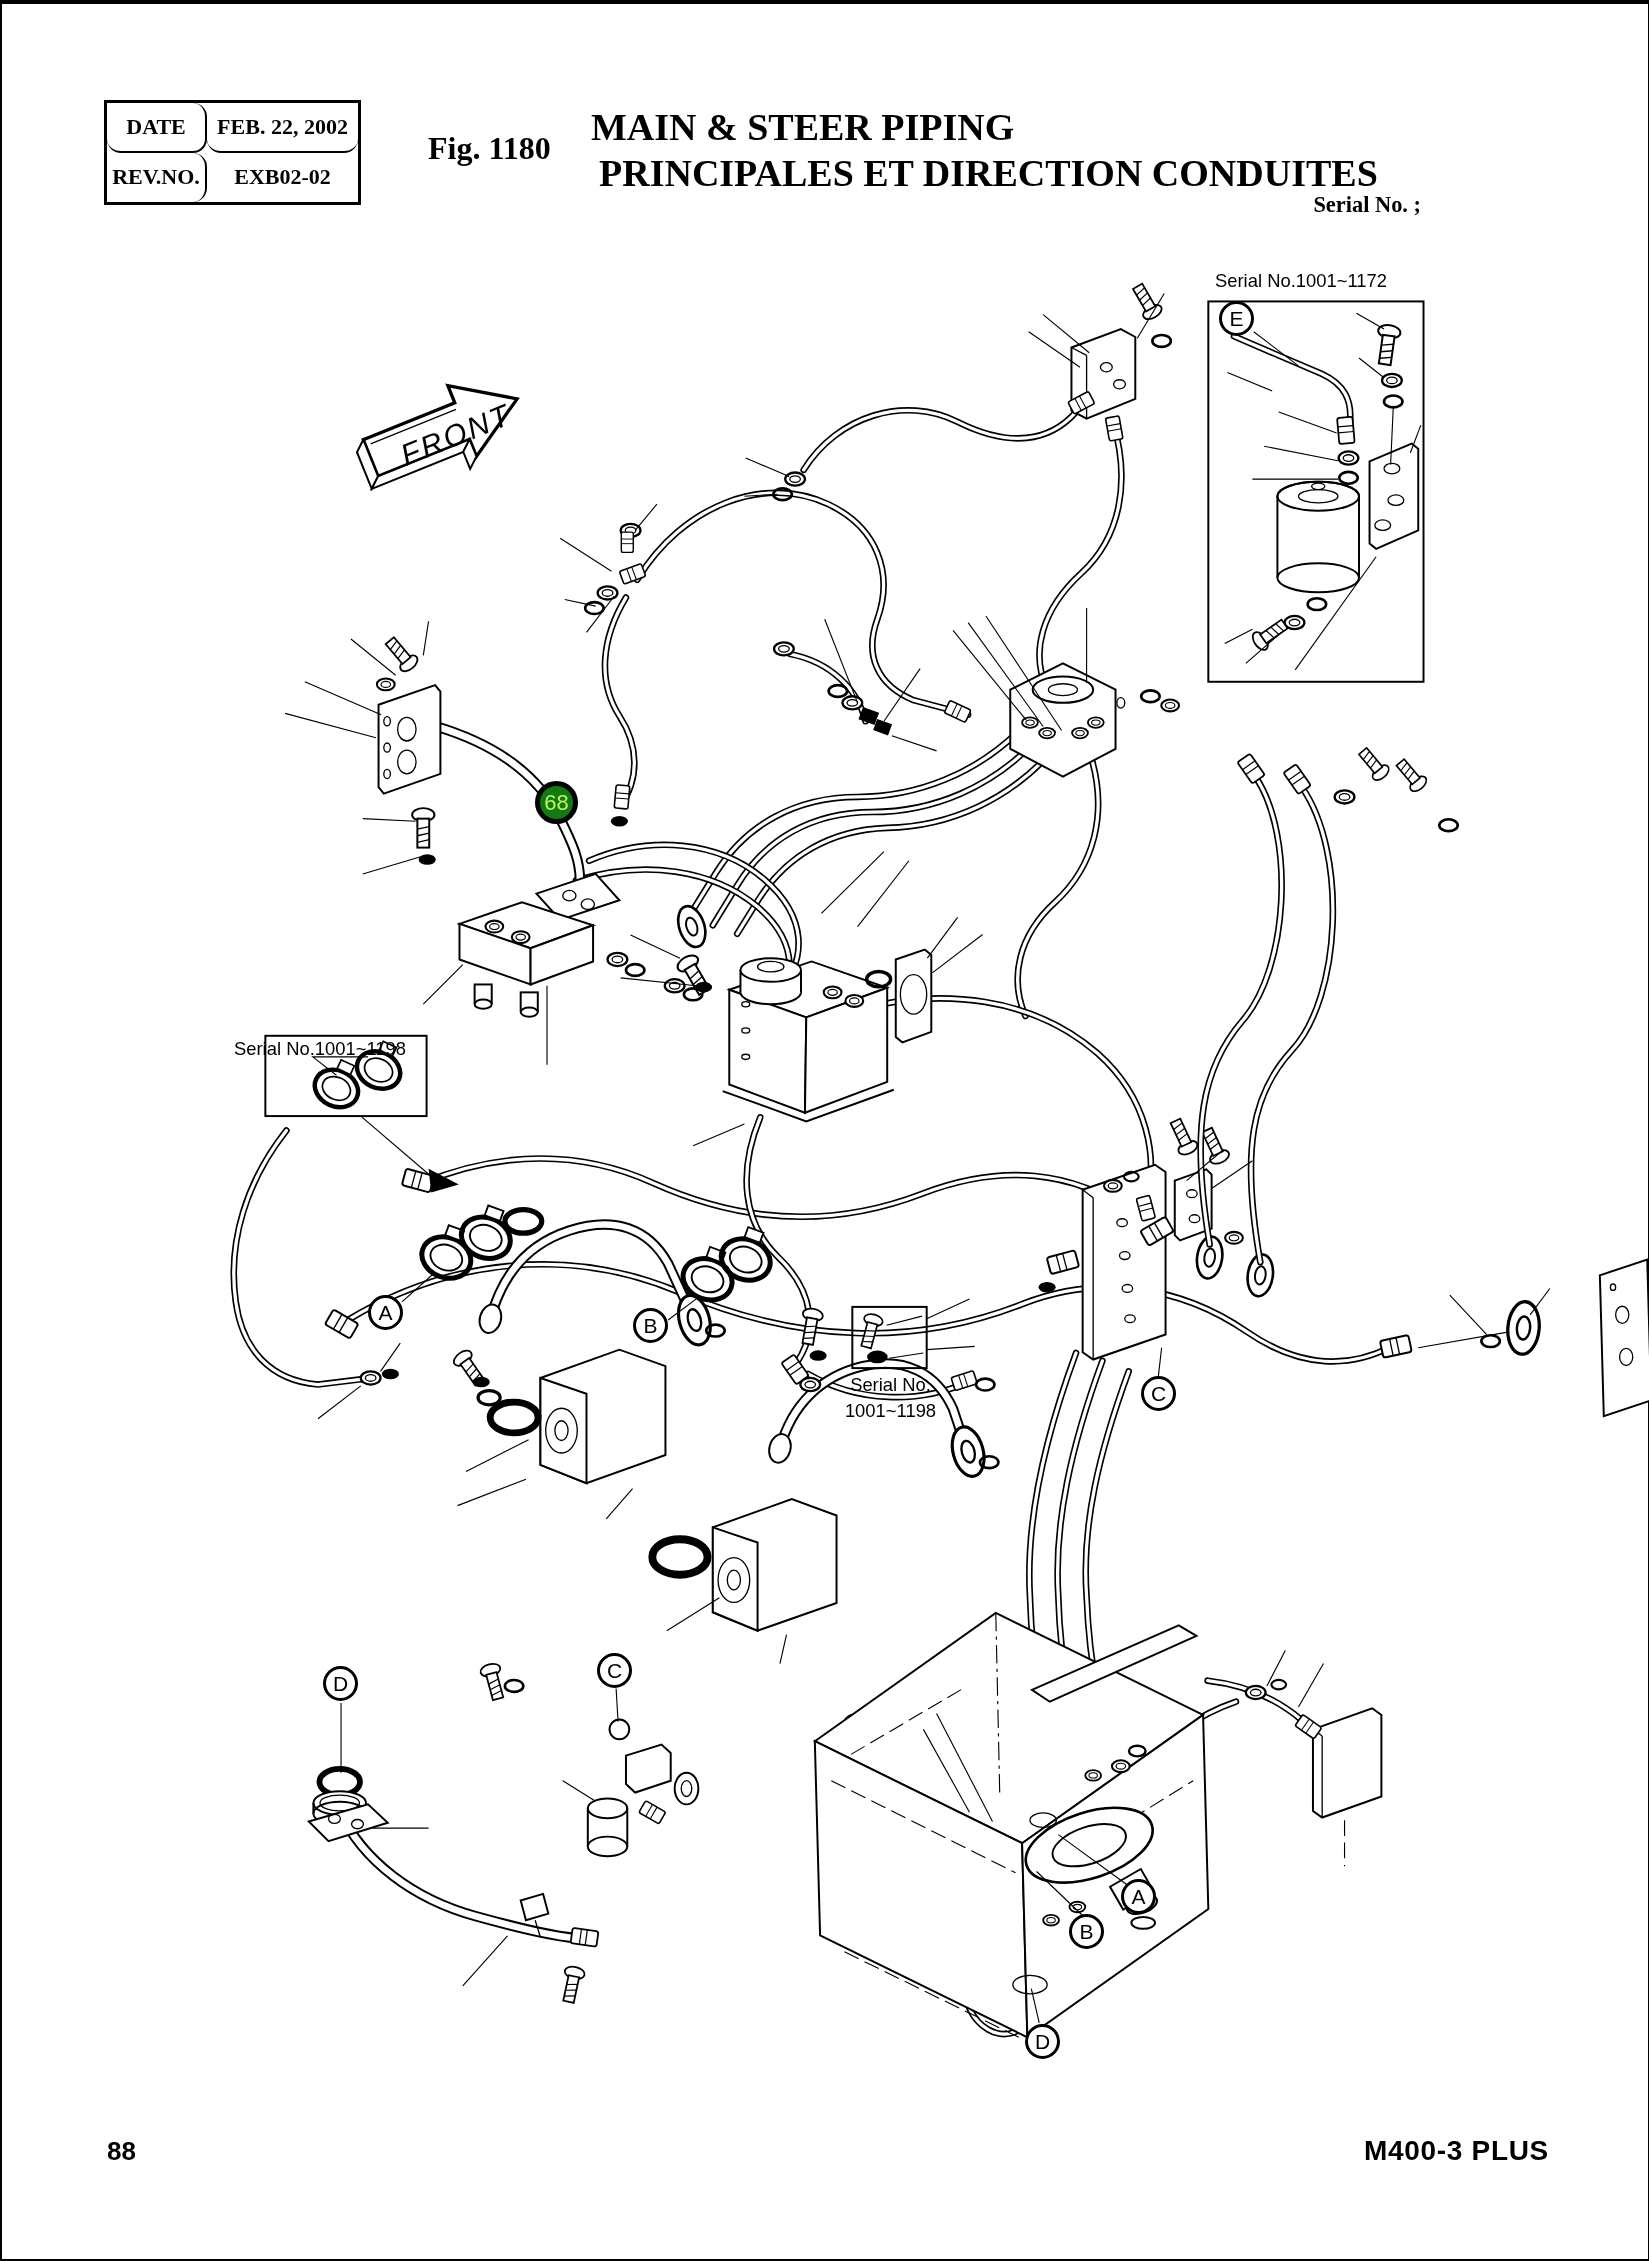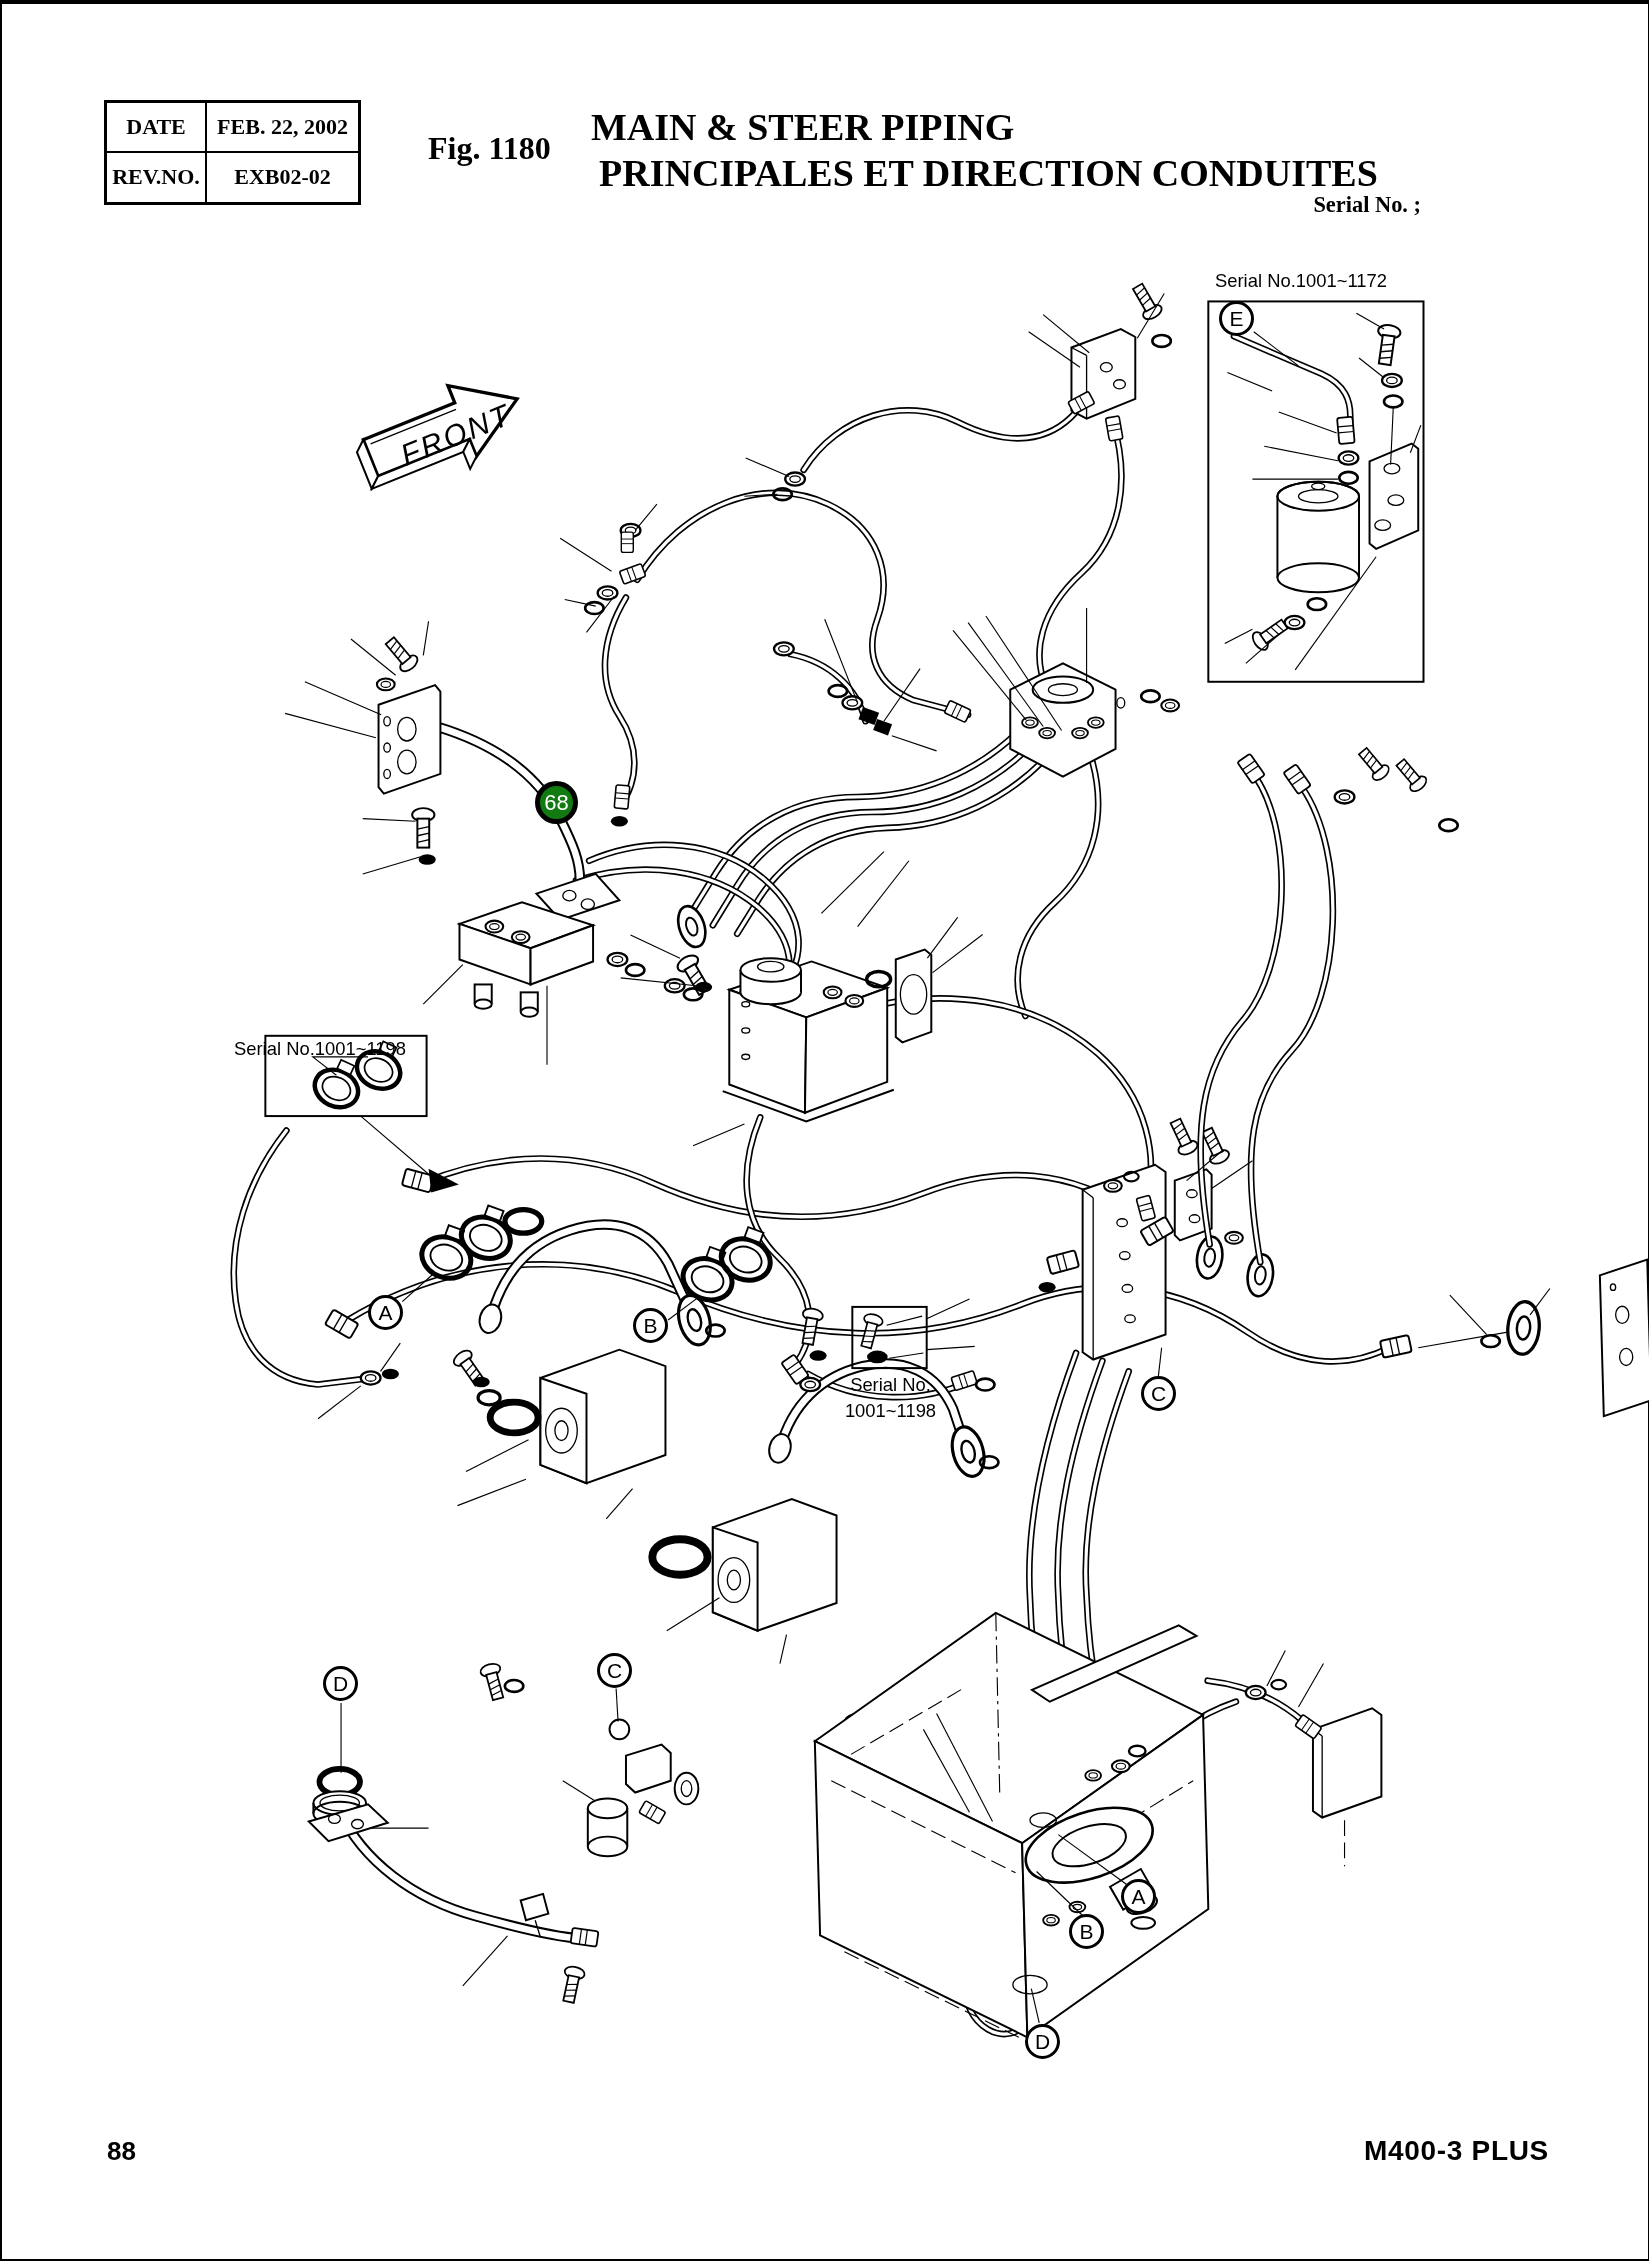--- a/index.html
+++ b/index.html
@@ -16,34 +16,34 @@
   .hi{fill:none;stroke:#fff;stroke-width:5;stroke-linecap:round;}
   .po{fill:none;stroke:#000;stroke-width:16;}
   .pi{fill:none;stroke:#fff;stroke-width:10;}
   .w{fill:#fff;stroke:#000;stroke-width:3;}
   .w4{fill:#fff;stroke:#000;stroke-width:4;}
   .dash{stroke-dasharray:24 10;}
   .dashdot{stroke-dasharray:28 8 5 8;}
   .blk{fill:#000;stroke:none;}
   
   #info-table{left:102px;top:96px;width:251px;height:99px;border:3.3px solid #000;display:grid;grid-template-columns:100px 1fr;grid-template-rows:1fr 1fr;background:#fff;}
-  #info-table .cell{display:flex;align-items:center;justify-content:center;font-size:22px;font-family:"Liberation Serif",serif;font-weight:bold;}
+  #info-table .cell{display:flex;align-items:center;justify-content:center;font-size:22px;font-family:"Liberation Serif",serif;font-weight:bold;border-radius:14px;}
   #info-table .c1{border-right:2.6px solid #000;}
   #info-table .r1{border-bottom:2.6px solid #000;}
   #fig-label{left:426px;top:126px;font-size:32px;}
   #title1{left:589px;top:101px;font-size:38px;white-space:nowrap;}
   #title2{left:589px;top:147px;font-size:38px;white-space:nowrap;margin-left:8px;}
   #serial-note{right:227px;top:188px;font-size:22.4px;margin-left:37px;}
   .serial-label{font-size:18.4px;white-space:nowrap;}
   #serial-e{left:1213px;top:266px;text-align:right;}
   #serial-clamps{left:232px;top:999px;margin-top:35px;}
   #serial-mid1{left:821px;top:1370px;width:135px;text-align:center;}
   #serial-mid2{left:821px;top:1396px;width:135px;text-align:center;}
   #front-label{left:394px;top:437px;font-size:30px;font-style:italic;letter-spacing:2.6px;transform:rotate(-22deg);transform-origin:0 0;}
-  #badge-68{left:533px;top:777px;width:33px;height:33px;border:5.3px solid #000;border-radius:50%;background:#117a11;color:#ffffff;font-size:22px;display:flex;align-items:center;justify-content:center;}
+  #badge-68{left:533px;top:777px;width:33px;height:33px;border:5.3px solid #000;border-radius:50%;background:#117a11;color:#bef264;font-size:22px;display:flex;align-items:center;justify-content:center;}
   .callout{width:29px;height:29px;border:3.3px solid #000;border-radius:50%;background:#fff;display:flex;align-items:center;justify-content:center;font-size:21px;position:absolute;}
   #co-e{left:1217px;top:297px;}
   #co-a1{left:366px;top:1291px;}
   #co-b1{left:631px;top:1304px;}
   #co-c1{left:1139px;top:1372px;}
   #co-d1{left:321px;top:1662px;}
   #co-c2{left:595px;top:1649px;}
   #co-a2{left:1119px;top:1875px;}
   #co-b2{left:1067px;top:1910px;}
   #co-d2{left:1023px;top:2020px;}

